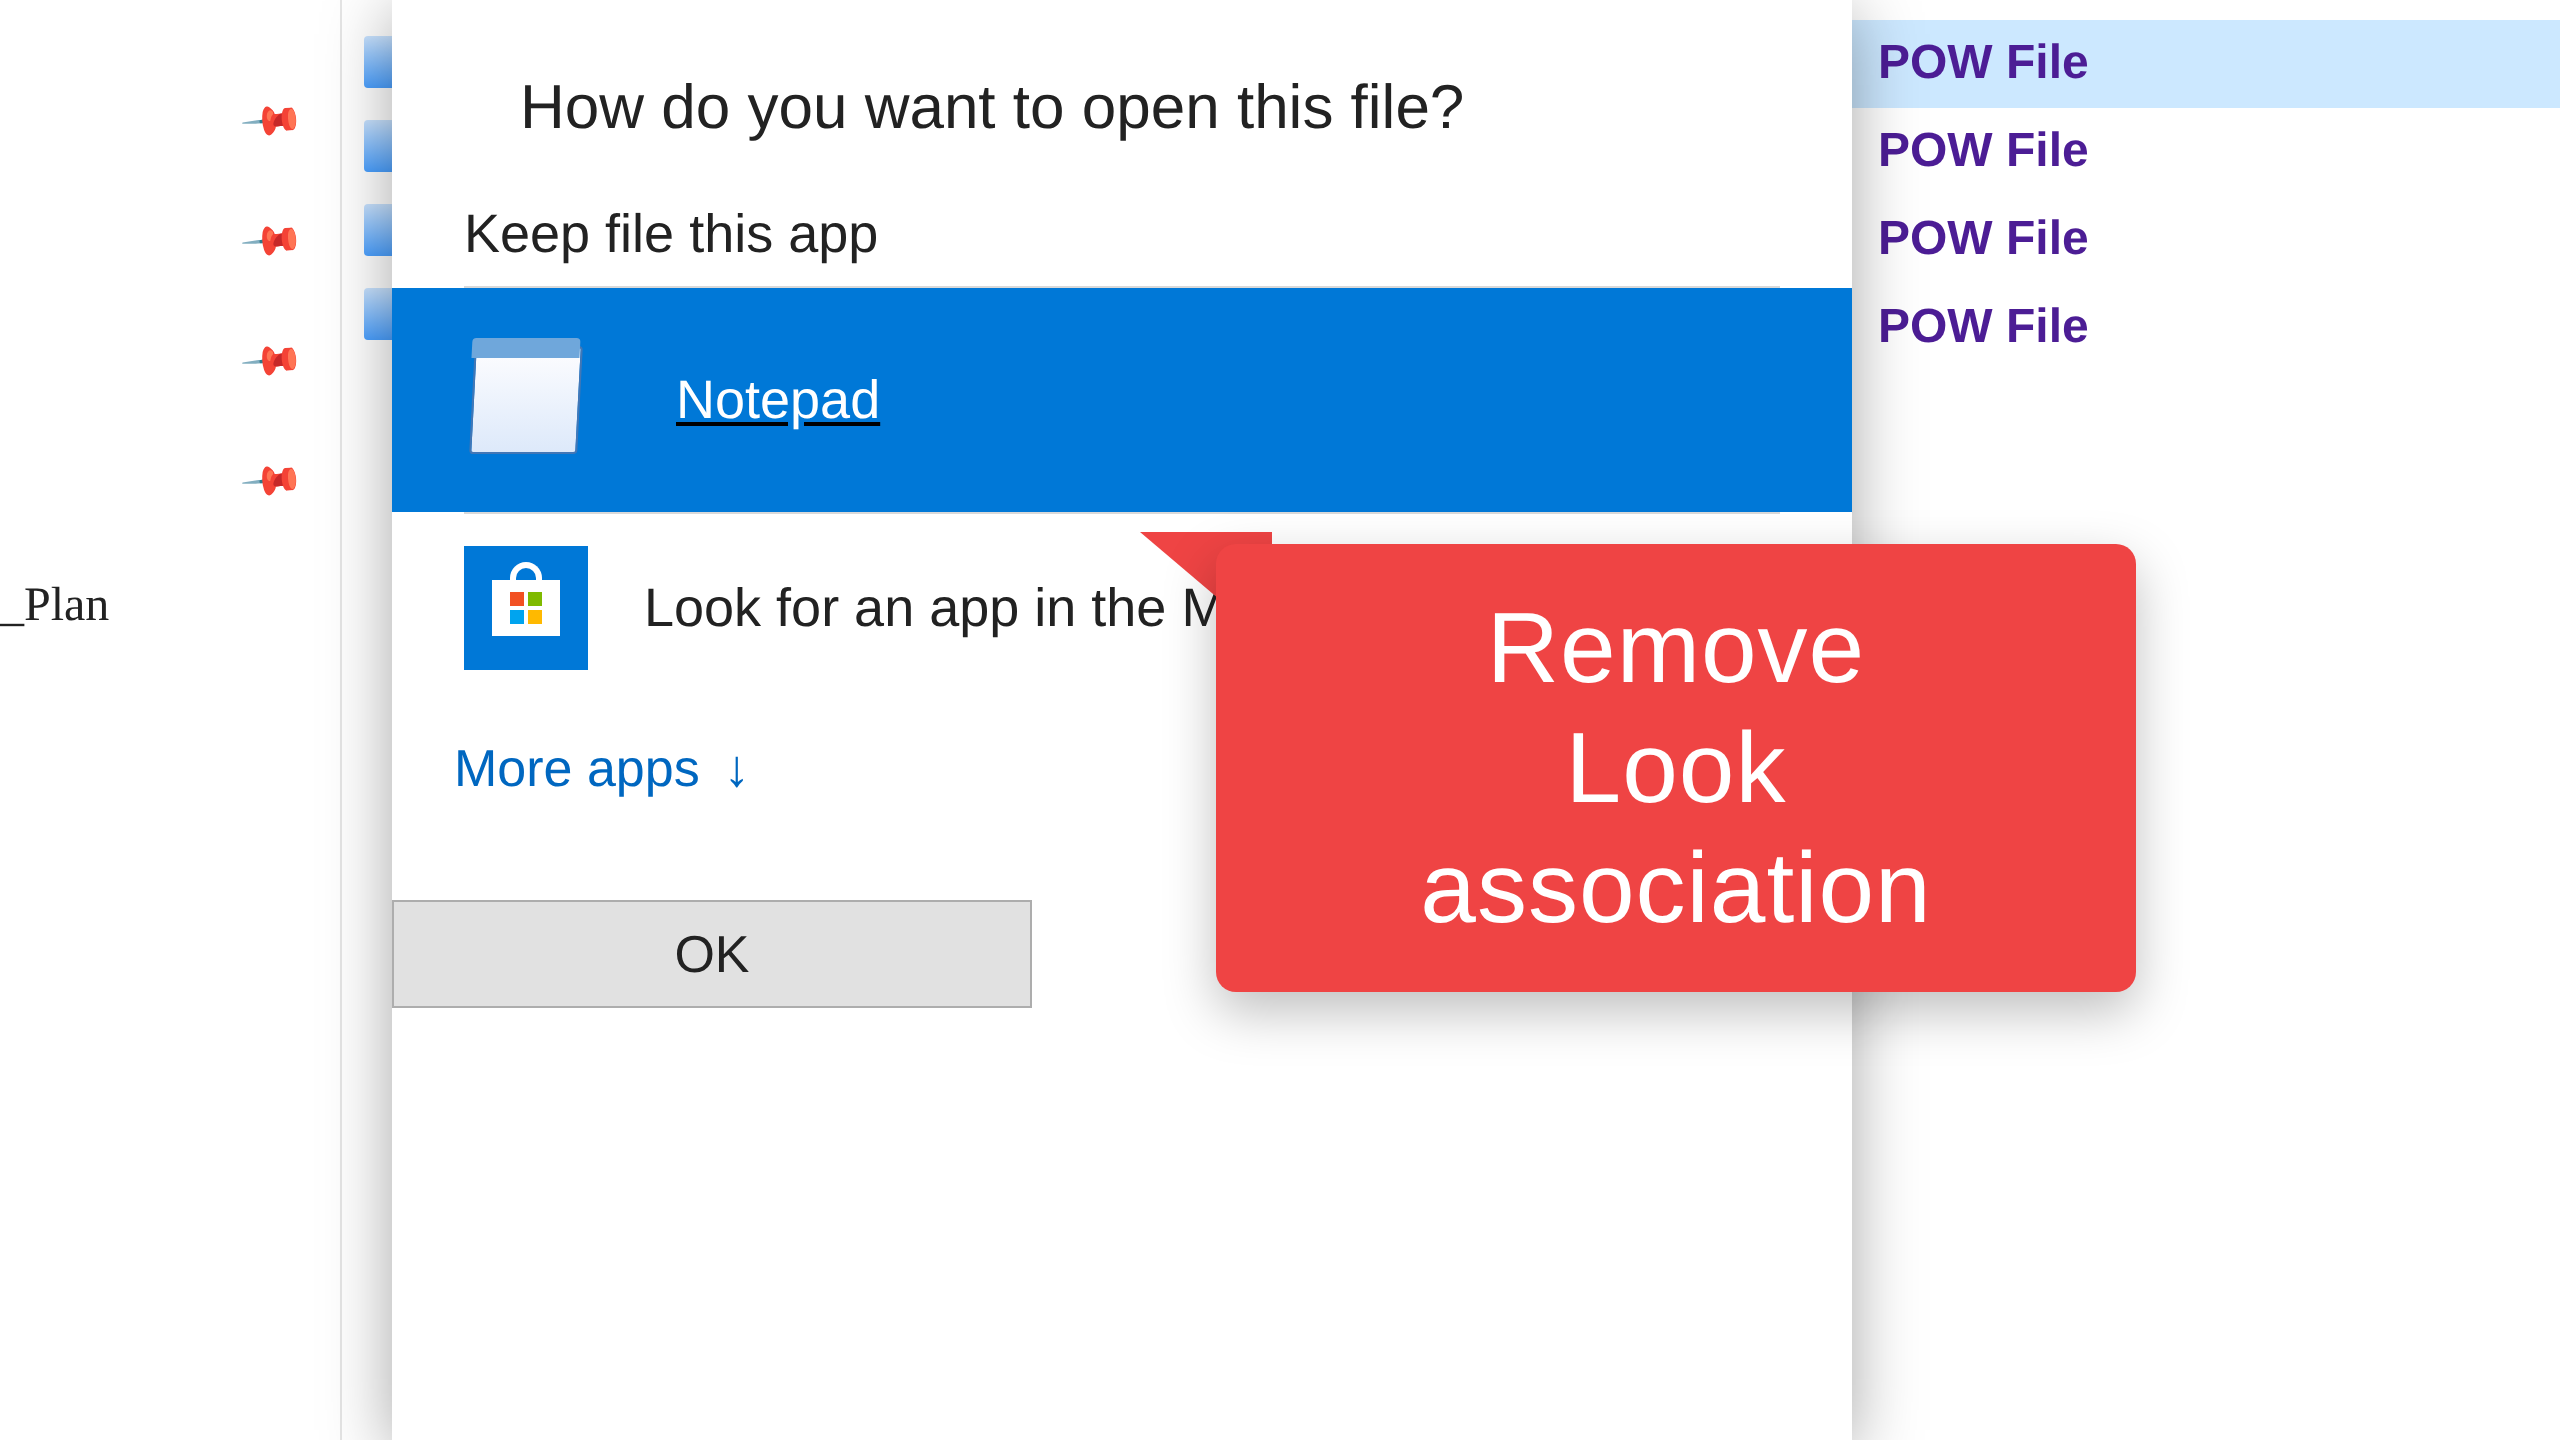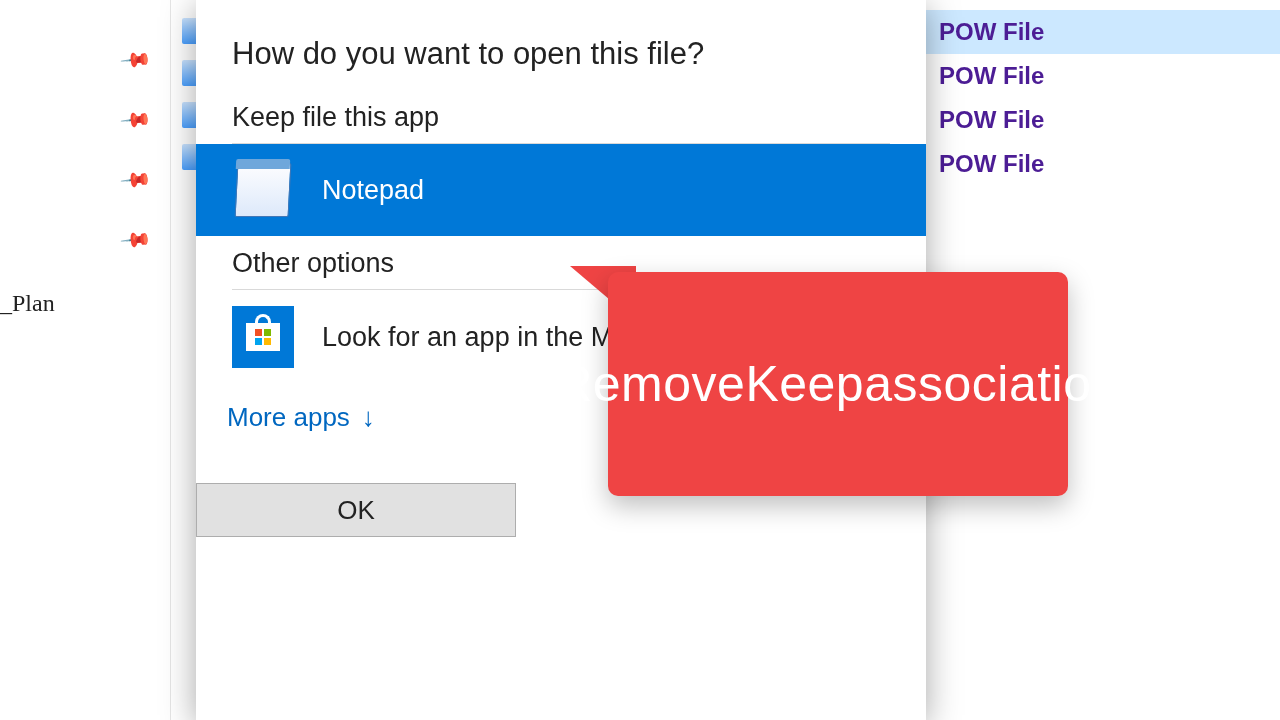--- a/index.html
+++ b/index.html
@@ -93,38 +93,40 @@
     width: 730px;
     height: 720px;
     background: #fff;
     box-shadow: 0 6px 32px rgba(0,0,0,0.35);
     overflow: hidden;
   }
   .dialog-title {
     font-size: 31px;
     color: #222;
     padding: 36px 36px 18px 36px;
+    margin-left: 28px;
   }
   .dlg-section {
     font-size: 27px;
     color: #222;
     padding: 12px 36px 10px 36px;
   }
   .dlg-divider {
     height: 1px;
     background: #d9d9d9;
     margin: 0 36px;
   }
   .app-selected {
     background: #0078d7;
-    height: 92px;
+    height: 112px;
     display: flex;
     align-items: center;
     padding: 0 36px;
-    gap: 28px;
+    gap: 44px;
+    text-decoration: underline;
   }
   .app-selected .app-label {
     color: #fff;
     font-size: 27px;
   }
   .notepad-icon {
     width: 62px;
     height: 62px;
     position: relative;
   }
@@ -264,20 +266,21 @@
     position: absolute;
     left: 608px;
     top: 272px;
     width: 460px;
     height: 224px;
     background: #ef4444;
     border-radius: 10px;
     color: #fff;
     font-size: 50px;
     display: flex;
+    flex-direction: column;
     align-items: center;
     justify-content: center;
     box-shadow: 0 10px 26px rgba(0,0,0,0.25);
     line-height: 1.2;
     text-align: center;
     font-weight: 400;
     letter-spacing: 0.5px;
   }
   .callout .line { display:block; }
   .callout-tail {
@@ -327,21 +330,20 @@
   <div class="dlg-divider"></div>
 
   <div class="app-selected">
     <div class="notepad-icon">
       <div class="pad"></div>
       <div class="binding"></div>
     </div>
     <div class="app-label">Notepad</div>
   </div>
 
-  <div class="dlg-section">Other options</div>
   <div class="dlg-divider"></div>
 
   <div class="app-row">
     <div class="store-icon">
       <div class="bag">
         <div class="handle"></div>
         <div class="squares">
             <span></span>
             <span></span>
             <span></span>
@@ -359,15 +361,15 @@
 
 
   <div class="ok-row">
     <div class="ok-button">OK</div>
   </div>
 </div>
 
 <div class="callout-tail"></div>
 <div class="callout">
   <span class="line">Remove</span>
-  <span class="line">Keep</span>
+  <span class="line">Look</span>
   <span class="line">association</span>
 </div>
 
 </body></html>

